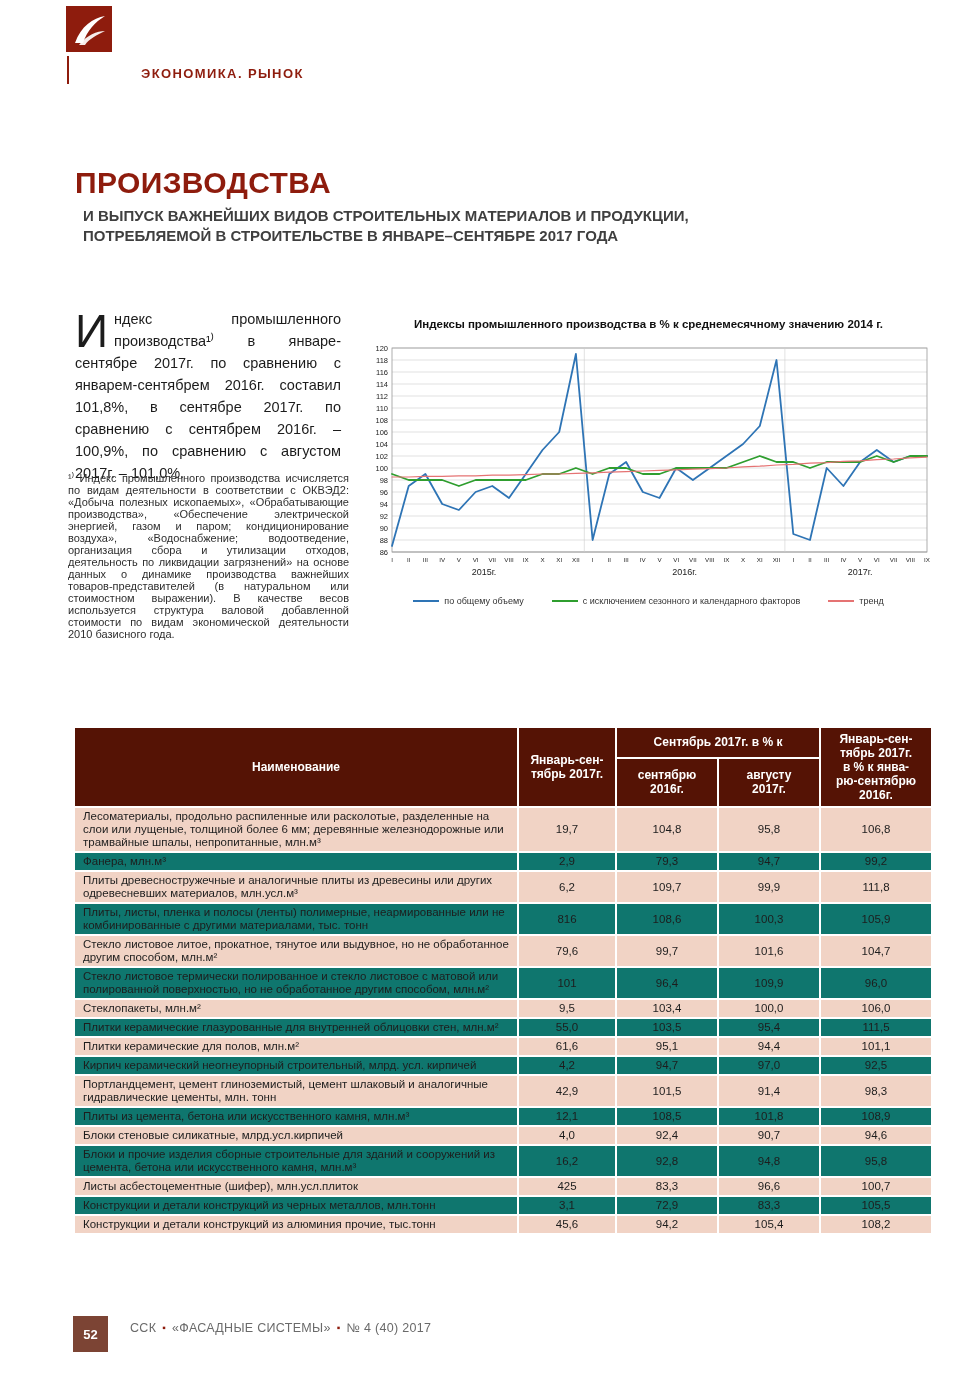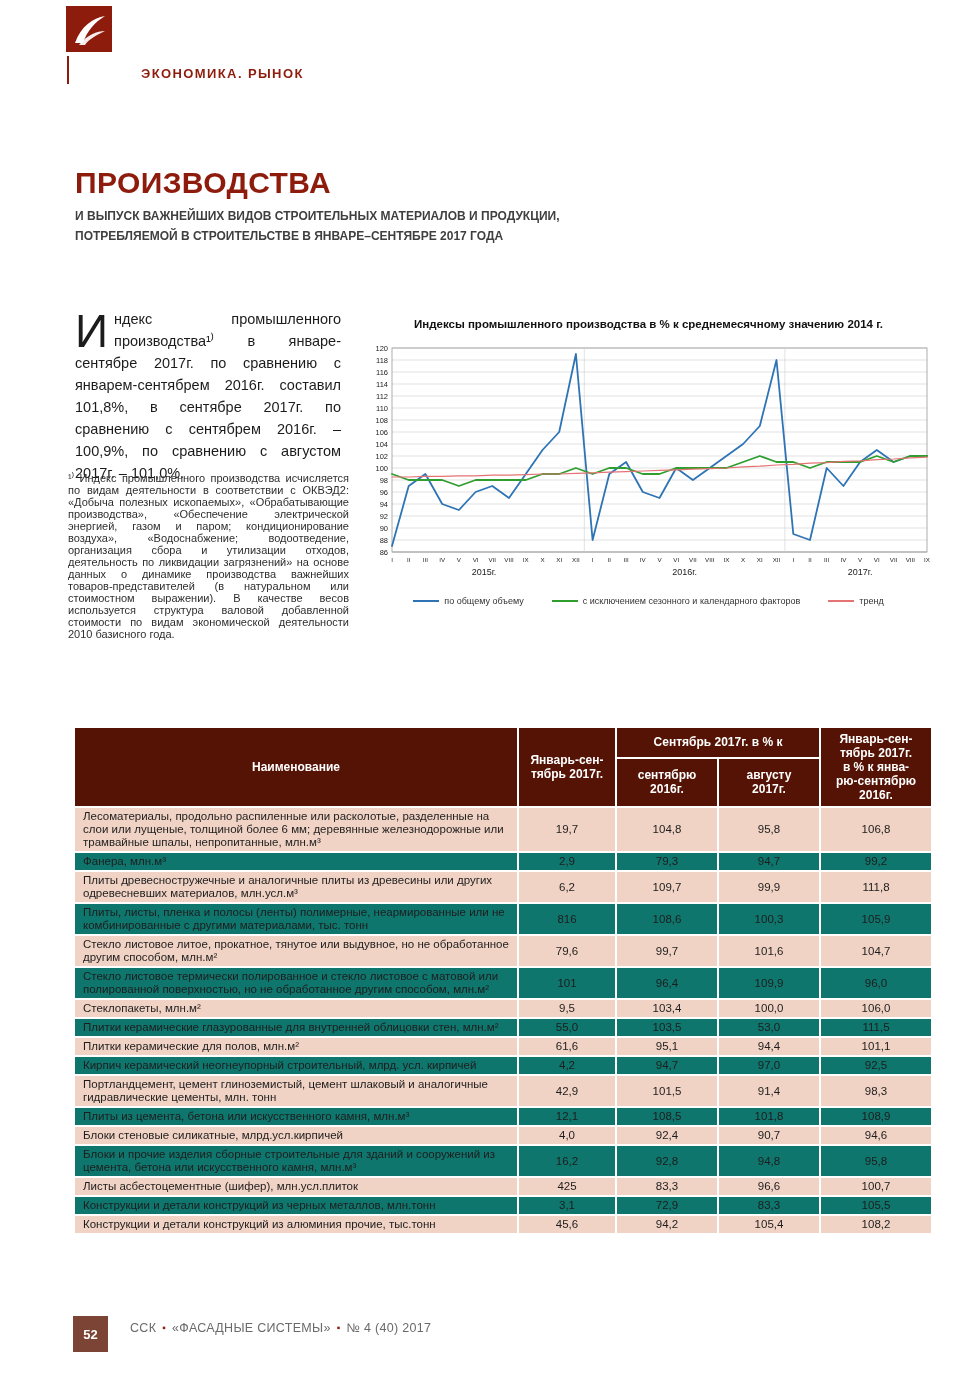--- a/index.html
+++ b/index.html
@@ -8,21 +8,21 @@
 
   .logo{position:absolute;left:66px;top:6px;width:46px;height:46px;background:#8e1c0d;}
   .logo svg{display:block;}
   .logo-tail{position:absolute;left:67px;top:56px;width:2px;height:28px;background:#8e1c0d;}
 
   .section-label{position:absolute;left:141px;top:66px;font-size:13px;font-weight:bold;
                  color:#8e1c0d;letter-spacing:1.4px;}
 
   .page-title{position:absolute;left:75px;top:124px;font-size:30px;font-weight:bold;
               color:#8e1c0d;line-height:39px;letter-spacing:.4px;}
-  .page-subtitle{position:absolute;left:75px;top:206px;font-size:12px;font-weight:bold;
+  .page-subtitle{position:absolute;left:83px;top:206px;font-size:15px;font-weight:bold;
                  color:#3f3f3f;line-height:20px;}
 
   .intro{position:absolute;left:75px;top:308px;width:266px;font-size:14.5px;line-height:22px;
          text-align:justify;color:#1c1c1c;margin:0;}
   .dropcap{float:left;font-size:46px;line-height:40px;margin:3px 6px 0 0;color:#1c1c1c;}
 
   .footnote{position:absolute;left:68px;top:472px;width:281px;font-size:11px;line-height:12px;
             text-align:justify;color:#2e2e2e;margin:0;}
 
   .chart-title{position:absolute;left:362px;top:318px;width:573px;text-align:center;
@@ -243,21 +243,21 @@
           <td>Стеклопакеты, млн.м²</td>
           <td class="num">9,5</td>
           <td class="num">103,4</td>
           <td class="num">100,0</td>
           <td class="num">106,0</td>
         </tr>
         <tr class="r-even">
           <td>Плитки керамические глазурованные для внутренней облицовки стен, млн.м²</td>
           <td class="num">55,0</td>
           <td class="num">103,5</td>
-          <td class="num">53,0</td>
+          <td class="num">95,4</td>
           <td class="num">111,5</td>
         </tr>
         <tr class="r-odd">
           <td>Плитки керамические для полов, млн.м²</td>
           <td class="num">61,6</td>
           <td class="num">95,1</td>
           <td class="num">94,4</td>
           <td class="num">101,1</td>
         </tr>
         <tr class="r-even">

